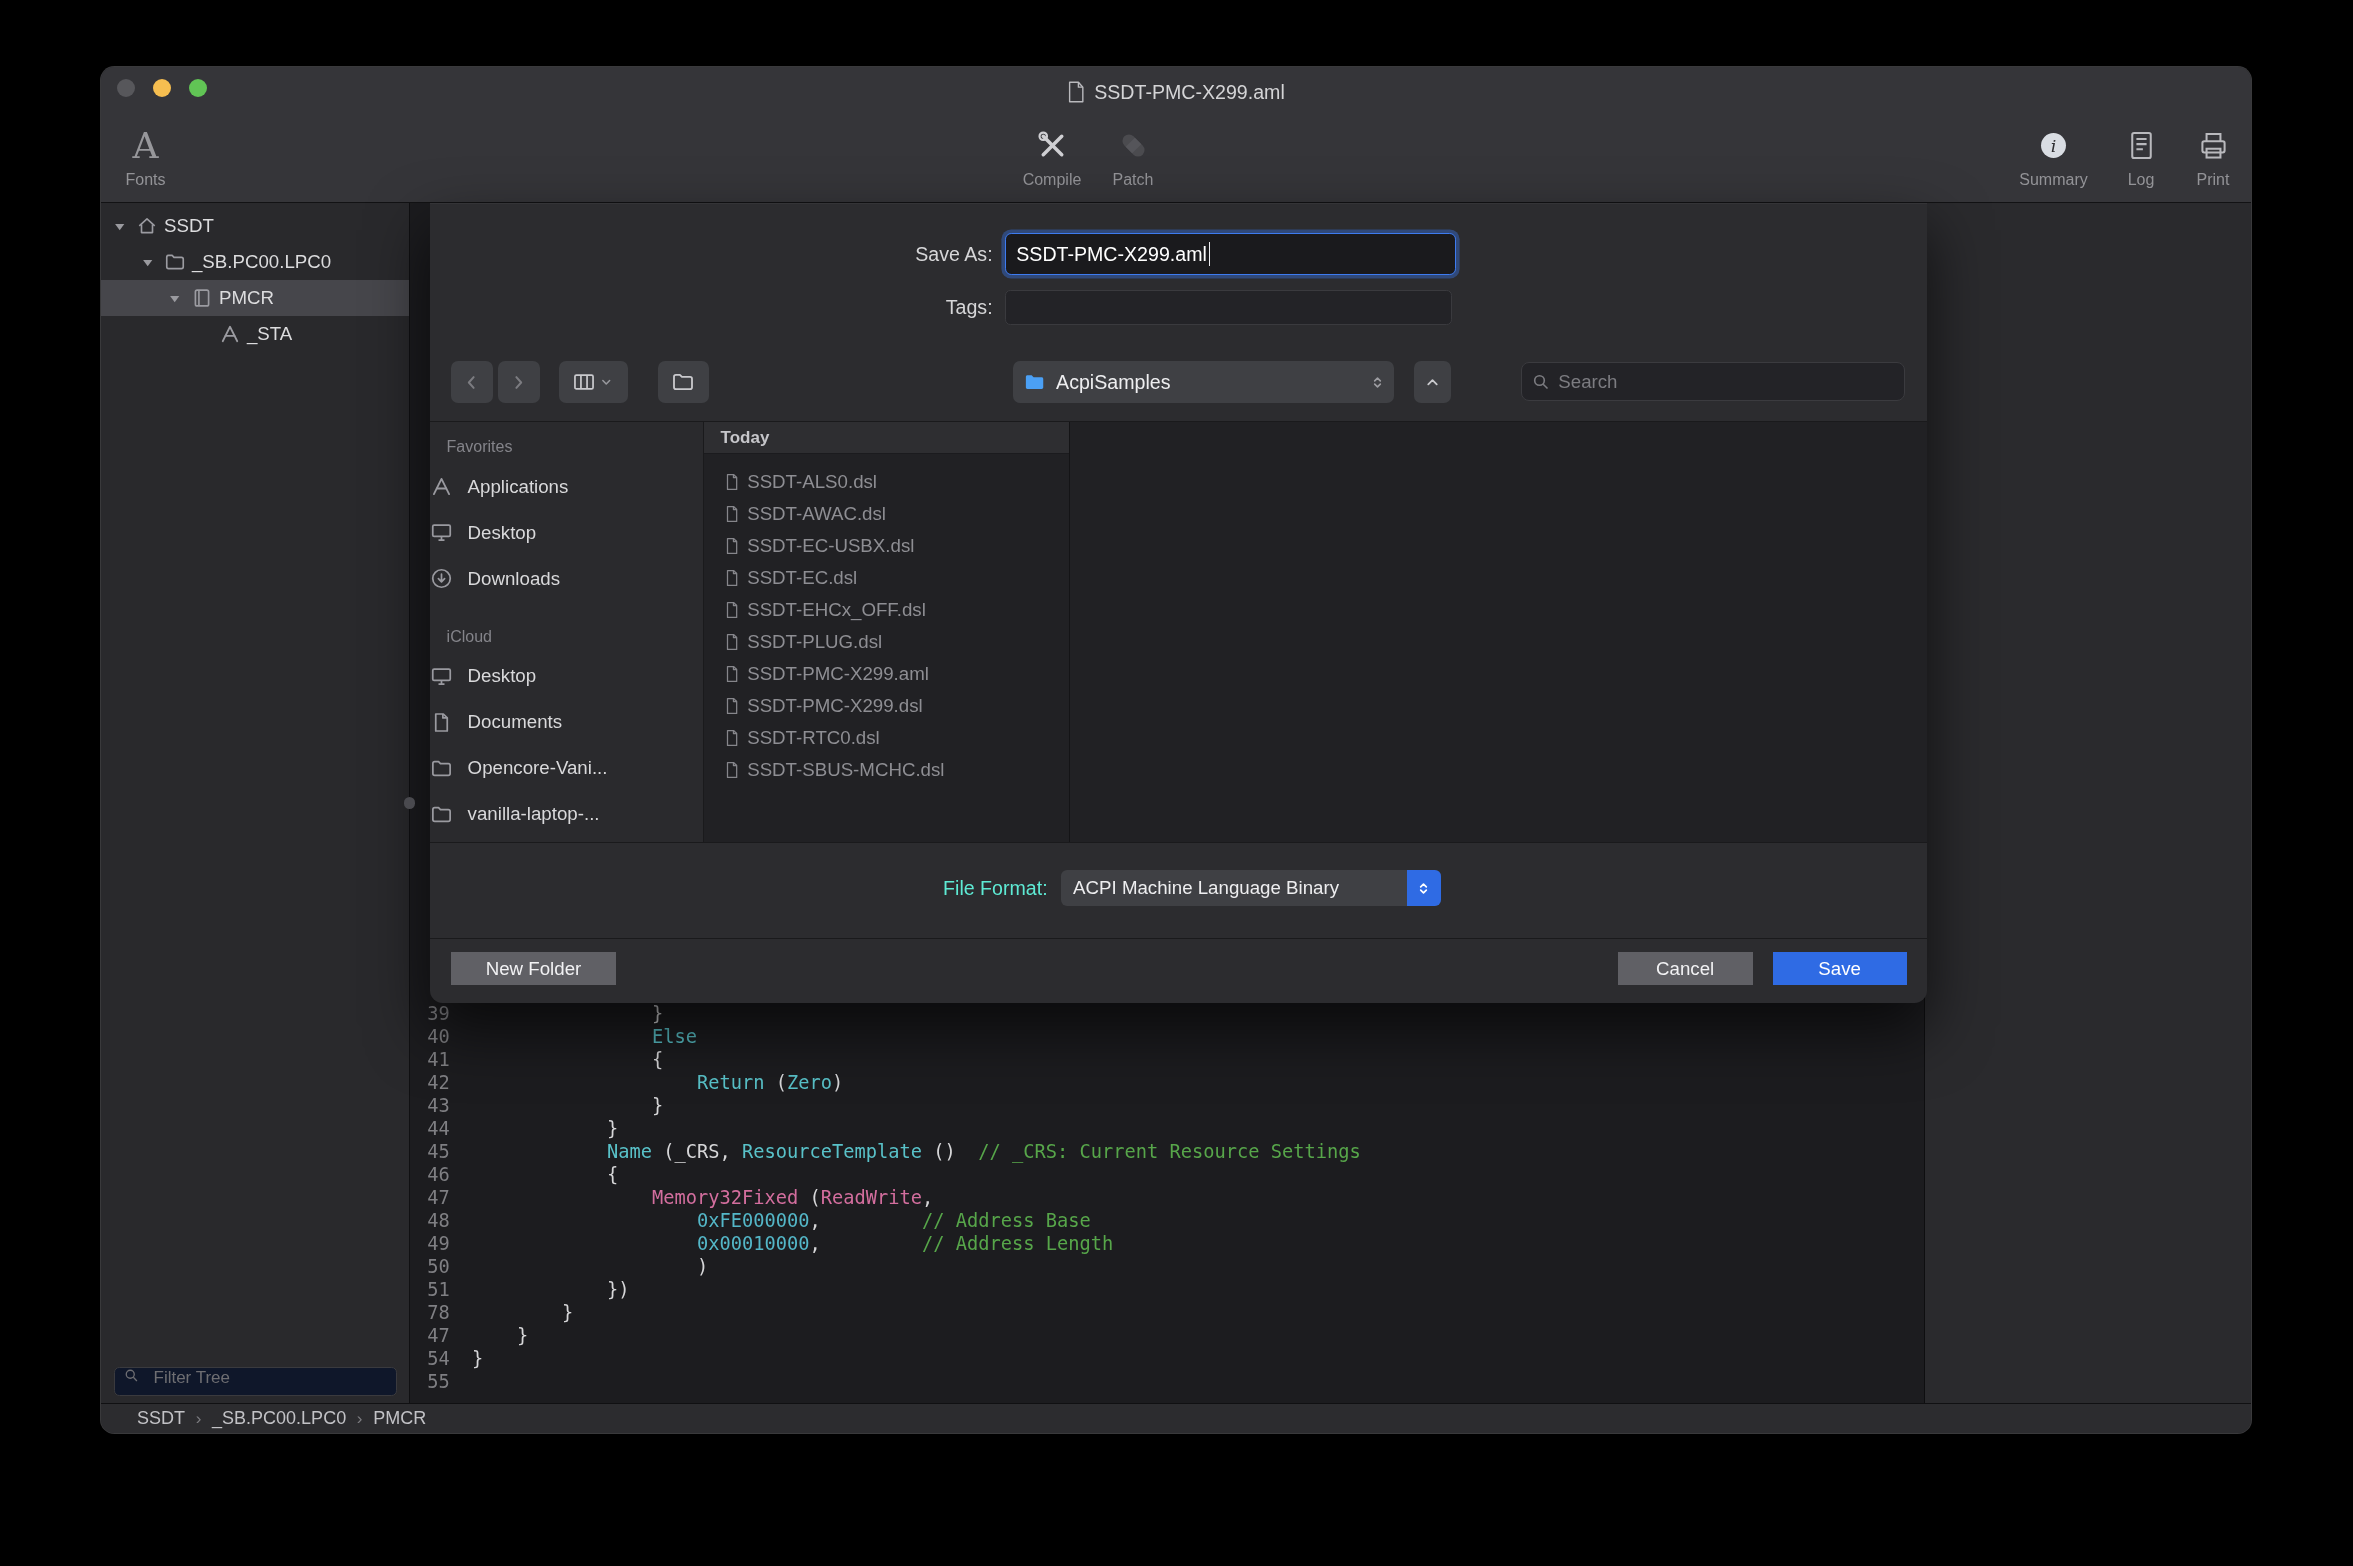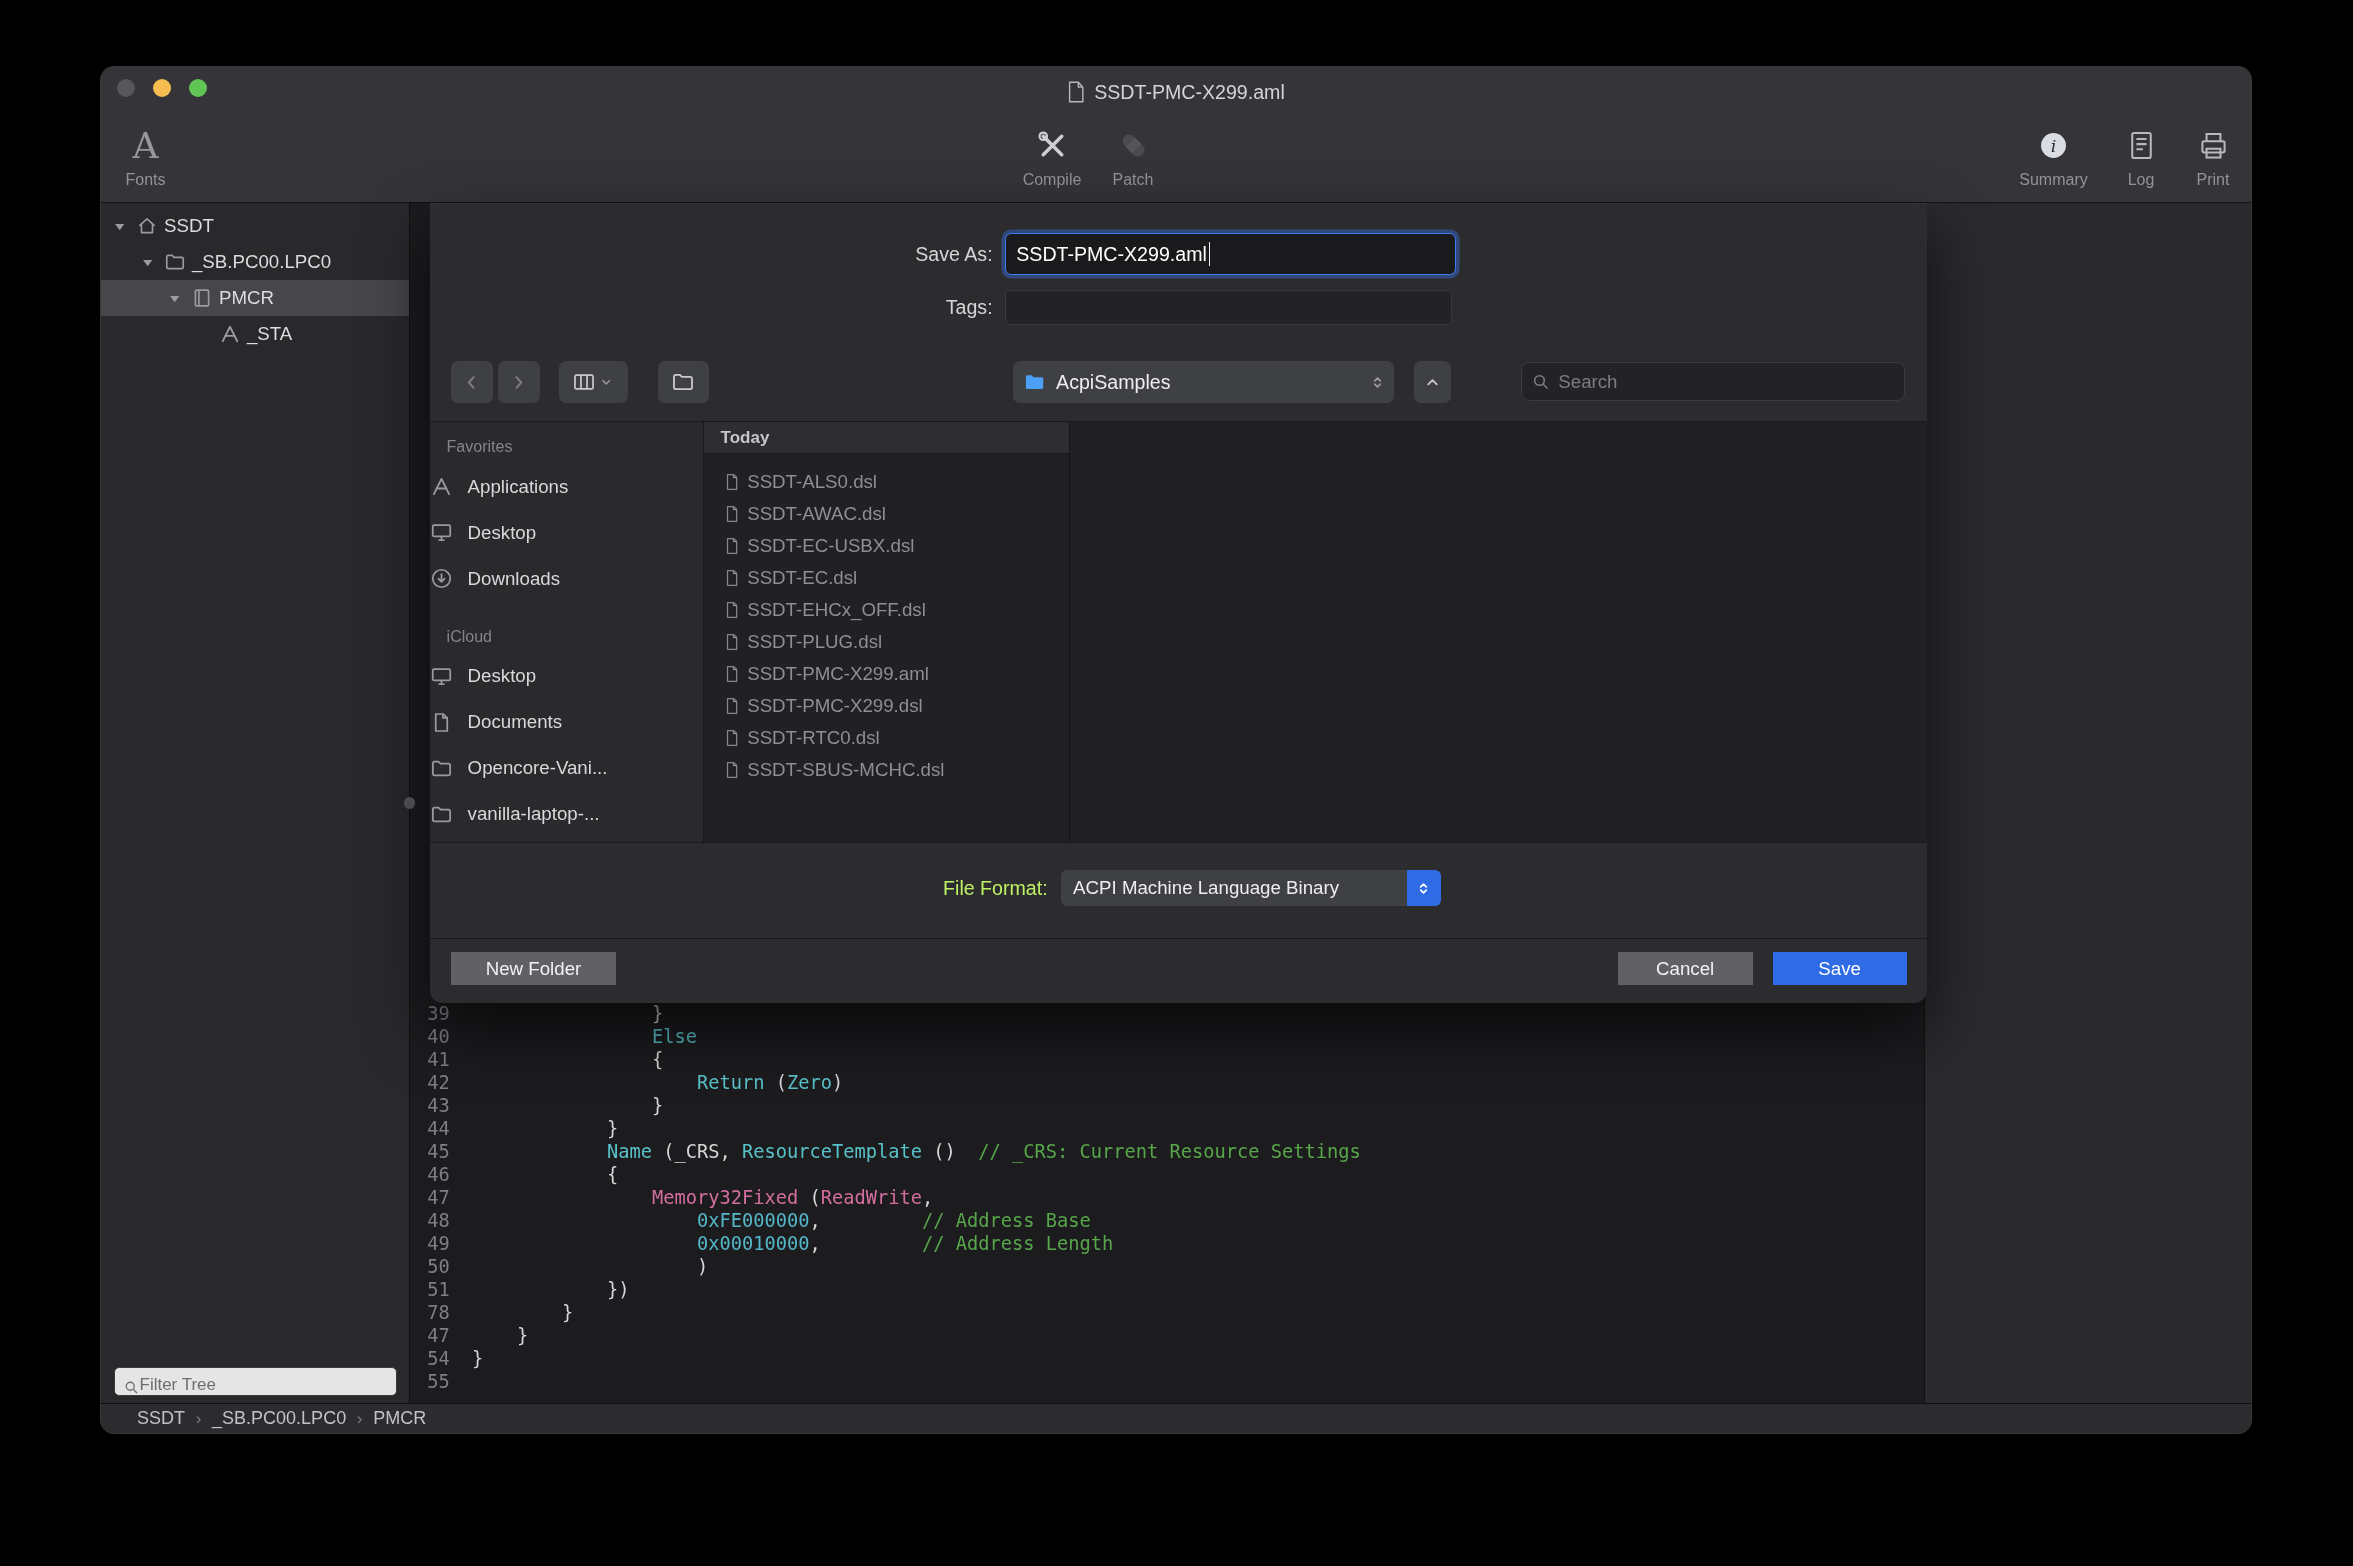--- a/index.html
+++ b/index.html
@@ -38,21 +38,21 @@
   
   .main{position:absolute;top:136px;left:0;right:0;bottom:30px;display:flex}
   .sidebar{width:309px;background:#29292c;border-right:0.9px solid #101012;position:relative;flex:none}
   .tree{position:absolute;left:0;right:0;top:5.3px}
   .tree-row{height:36px;display:flex;align-items:center;gap:6.2px;font-size:18.7px;color:#dcdcde}
   .tree-row.selected{background:#46464b}
   .disclosure{width:19.6px;height:19.6px;color:#9a9a9f;display:flex;align-items:center;justify-content:center}
   .disclosure svg{width:13.4px;height:13.4px}
   .tree-icon svg{width:22px;height:22px;color:#9b9ba1}
   .filter-field{position:absolute;left:12.5px;right:12.5px;bottom:7.1px;height:28.5px;border-radius:5.3px;
-    background:#e5e5e5;border:0.9px solid #3a3a3e;display:flex;align-items:flex-end;gap:1px;
+    background:#0f172a;border:0.9px solid #3a3a3e;display:flex;align-items:flex-start;gap:15px;
     padding:0 9px;font-size:17px;color:#6e6e72}
   .filter-field svg{width:15px;height:15px;color:#6e6e72}
   .split-dot{position:absolute;left:-6.2px;top:594px;width:11.6px;height:11.6px;border-radius:50%;
     background:#4a4a4f;z-index:9}
 
   .content{flex:1;position:relative;background:#1c1c1f}
   .right-panel{position:absolute;right:0;top:0;bottom:0;width:327px;background:#2a2a2d;
     border-left:0.9px solid #0e0e10}
 
   
@@ -118,21 +118,21 @@
     border-right:0.9px solid #141416}
   .today-h{height:32px;line-height:31px;background:#2e2e31;border-bottom:0.9px solid #1b1b1e;
     color:#c6c6ca;font-size:17px;font-weight:600;padding-left:17px}
   .file-list{padding-top:11.6px}
   .file-row{height:32px;display:flex;align-items:center;gap:6px;padding-left:19.6px;
     font-size:18.7px;color:#8e8e93}
   .file-row svg{width:18px;height:18px;color:#86868b}
 
   .format-row{position:absolute;left:0;right:0;top:641px;height:95px;border-bottom:0.9px solid #1a1a1c}
   .format-label{position:absolute;left:0;top:26px;width:618px;text-align:right;
-    line-height:36px;font-size:19.6px;color:#bef264}
+    line-height:36px;font-size:19.6px;color:#5eead4}
   .format-popup{position:absolute;left:631px;top:26px;width:380px;height:36px;background:#3f4044;
     border-radius:6.2px;display:flex;align-items:center;padding-left:12.5px;font-size:18.7px;color:#eeeef0}
   .popup-capsule{position:absolute;right:0;top:0;width:34px;height:36px;
     background:var(--accent-blue,#2f6be4);border-radius:0 6.2px 6.2px 0;
     display:flex;align-items:center;justify-content:center;color:#fff}
   .popup-capsule svg{width:15px;height:15px}
 
   .sheet-footer{position:absolute;left:0;right:0;top:736px;bottom:0}
   .btn{position:absolute;top:13.4px;height:33px;border-radius:0;font-size:18.7px;color:#f2f2f4;
     display:flex;align-items:center;justify-content:center}

